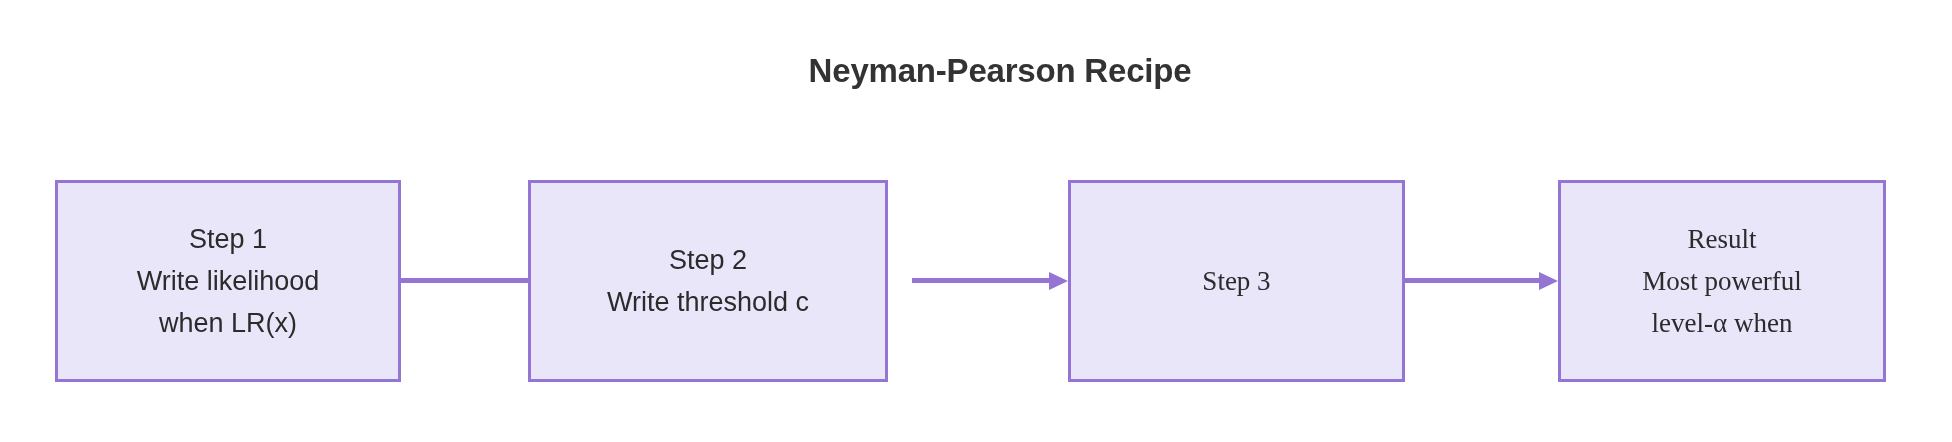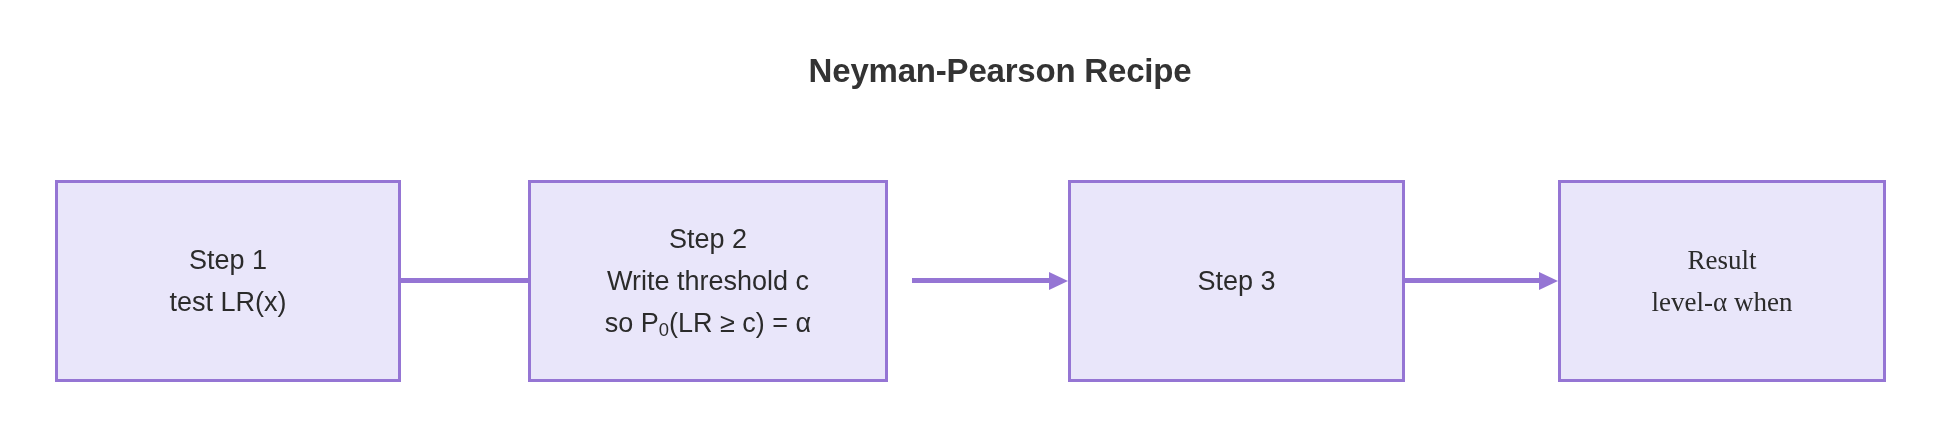--- a/index.html
+++ b/index.html
@@ -64,21 +64,21 @@
   }
   .node-box .line sub {
     font-size: 0.68em;
     vertical-align: -0.22em;
     line-height: 0;
   }
 
   
   #node-0 { left: 55px;   width: 346px; }
   #node-1 { left: 528px;  width: 360px; }
-  #node-2 { left: 1068px; width: 337px; }
+  #node-2 { left: 1068px; width: 337px; font-family: Liberation Serif, serif; }
   #node-3 { left: 1558px; width: 328px; font-family: Liberation Serif, serif; }
 
   
   .arrow {
     position: absolute;
     top: 92px;
     height: 18px;
   }
   .arrow .shaft {
     position: absolute;
@@ -108,47 +108,48 @@
 <body>
 
 <div id="canvas">
 
   <div class="diagram-title">Neyman-Pearson Recipe</div>
 
   <div class="flow-row">
 
     <div class="node-box" id="node-0">
       <div class="line">Step 1</div>
-      <div class="line">test LR(x)</div>
+      <div class="line">Write likelihood</div>
+      <div class="line">when LR(x)</div>
     </div>
 
     <div class="arrow" id="arrow-0">
       <div class="shaft"></div>
       <div class="head"></div>
     </div>
 
     <div class="node-box" id="node-1">
       <div class="line">Step 2</div>
       <div class="line">Write threshold c</div>
-      <div class="line"><span>so P</span><sub>0</sub><span>(LR ≥ c) = α</span></div>
     </div>
 
     <div class="arrow" id="arrow-1">
       <div class="shaft"></div>
       <div class="head"></div>
     </div>
 
     <div class="node-box" id="node-2">
       <div class="line">Step 3</div>
     </div>
 
     <div class="arrow" id="arrow-2">
       <div class="shaft"></div>
       <div class="head"></div>
     </div>
 
     <div class="node-box" id="node-3">
       <div class="line">Result</div>
+      <div class="line">Most powerful</div>
       <div class="line">level-α when</div>
     </div>
 
   </div>
 </div>
 
 </body></html>

